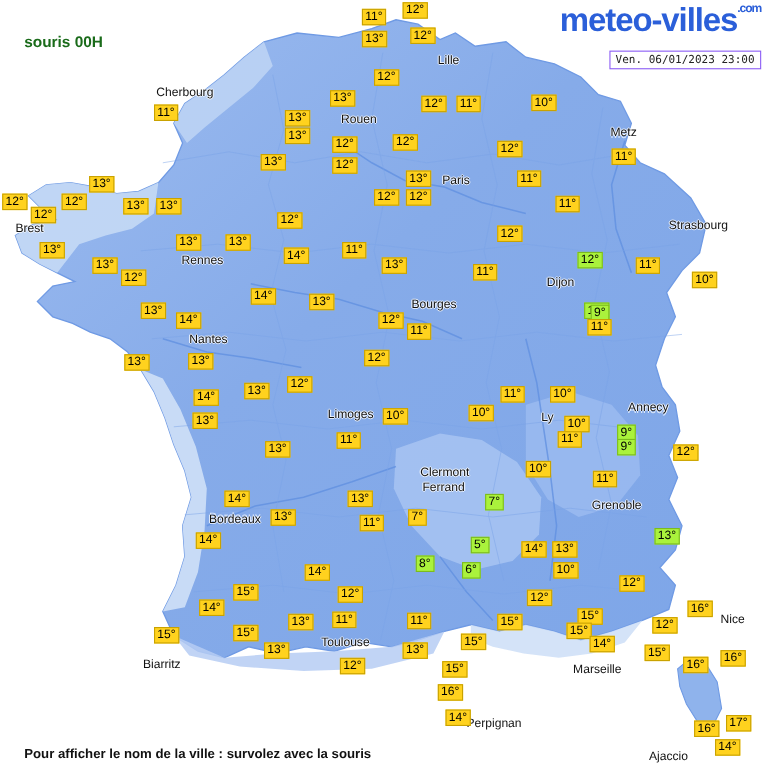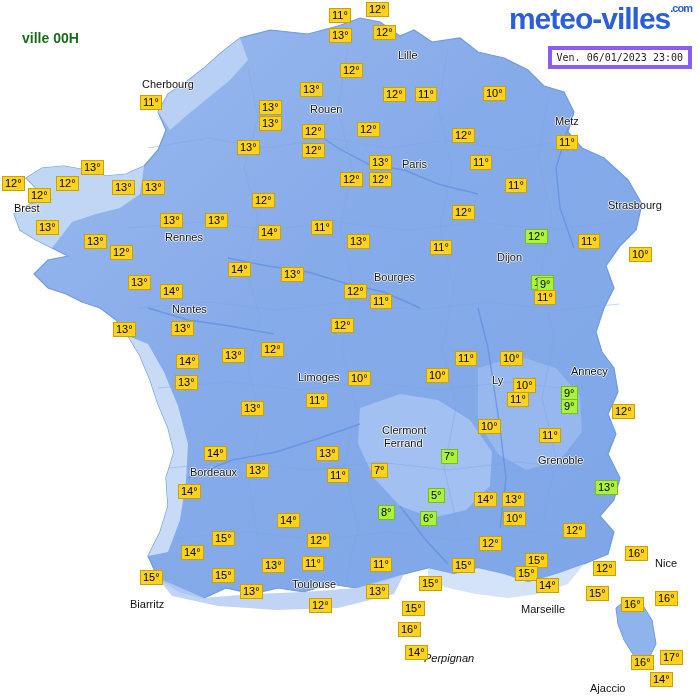--- a/index.html
+++ b/index.html
@@ -43,21 +43,21 @@
     letter-spacing:-1px;
     white-space:nowrap;
   }
   .brand .dotcom{
     font-size:11px;color:#2b5fd9;font-weight:bold;
     vertical-align:top;
   }
   .datebox{
     position:absolute;right:8px;top:46px;
     background:#ffffff;
-    border:4px solid #8b5cf6;
+    border:1px solid #8b5cf6;
     font-family:"DejaVu Sans Mono", monospace;
     font-size:10px;color:#222;
     padding:2px 5px;
     white-space:nowrap;
   }
   .footer{
     position:absolute;left:22px;bottom:8px;
     font-size:12px;font-weight:bold;color:#111;
     white-space:nowrap;
   }
@@ -161,21 +161,21 @@
         <path d="M150,380 L220,374 L290,382 L360,374 L430,382 L500,374 L570,382"></path>
         <path d="M160,460 L230,454 L300,462 L370,454 L440,462 L510,454 L580,462"></path>
         <path d="M168,530 L240,524 L310,532 L380,524 L450,532 L520,524 L580,530"></path>
       </g>
 
       <path d="M608,600 L620,590 L634,596 L644,612 L648,636 L640,652 L626,648
                L616,632 L610,616 Z" fill="#8fb3ec" stroke="#6f9ae4" stroke-width="1"></path>
     </svg>
   </div>
 
-  <div class="subtitle">ville 00H</div>
+  <div class="subtitle">souris 00H</div>
 
   <div class="brand">
     <span>meteo-villes</span><span class="dotcom">.com</span>
   </div>
 
   <div class="datebox">Ven. 06/01/2023 23:00</div>
 
   <div id="city-layer">
       <div class="city" style="left: 142px; top: 78px;">Cherbourg</div>
       <div class="city" style="left: 398px; top: 49px;">Lille</div>
@@ -192,21 +192,21 @@
       <div class="city" style="left: 298px; top: 371px;">Limoges</div>
       <div class="city" style="left: 492px; top: 374px;">Ly</div>
       <div class="city" style="left: 382px; top: 424px;">Clermont</div>
       <div class="city" style="left: 384px; top: 437px;">Ferrand</div>
       <div class="city" style="left: 538px; top: 454px; text-align: right;">Grenoble</div>
       <div class="city" style="left: 190px; top: 466px;">Bordeaux</div>
       <div class="city" style="left: 655px; top: 557px;">Nice</div>
       <div class="city" style="left: 292px; top: 578px;">Toulouse</div>
       <div class="city" style="left: 130px; top: 598px;">Biarritz</div>
       <div class="city" style="left: 521px; top: 603px;">Marseille</div>
-      <div class="city" style="left: 424px; top: 652px; font-style: italic;">Perpignan</div>
+      <div class="city" style="left: 424px; top: 652px;">Perpignan</div>
       <div class="city" style="left: 590px; top: 666px; margin-top: 16px;">Ajaccio</div>
     </div>
   <div id="temp-layer">
       <div class="temp" style="left: 329px; top: 8px;">11°</div>
       <div class="temp" style="left: 366px; top: 2px;">12°</div>
       <div class="temp" style="left: 329px; top: 28px;">13°</div>
       <div class="temp" style="left: 373px; top: 25px;">12°</div>
       <div class="temp" style="left: 340px; top: 63px;">12°</div>
       <div class="temp" style="left: 383px; top: 87px;">12°</div>
       <div class="temp" style="left: 415px; top: 87px;">11°</div>
@@ -314,13 +314,14 @@
       <div class="temp" style="left: 402px; top: 601px;">15°</div>
       <div class="temp" style="left: 621px; top: 597px;">16°</div>
       <div class="temp" style="left: 655px; top: 591px;">16°</div>
       <div class="temp" style="left: 398px; top: 622px;">16°</div>
       <div class="temp" style="left: 405px; top: 645px;">14°</div>
       <div class="temp" style="left: 631px; top: 655px;">16°</div>
       <div class="temp" style="left: 660px; top: 650px;">17°</div>
       <div class="temp" style="left: 650px; top: 672px;">14°</div>
     </div>
 
+  <div class="footer">Pour afficher le nom de la ville : survolez avec la souris</div>
 </div>
 
 </body></html>

